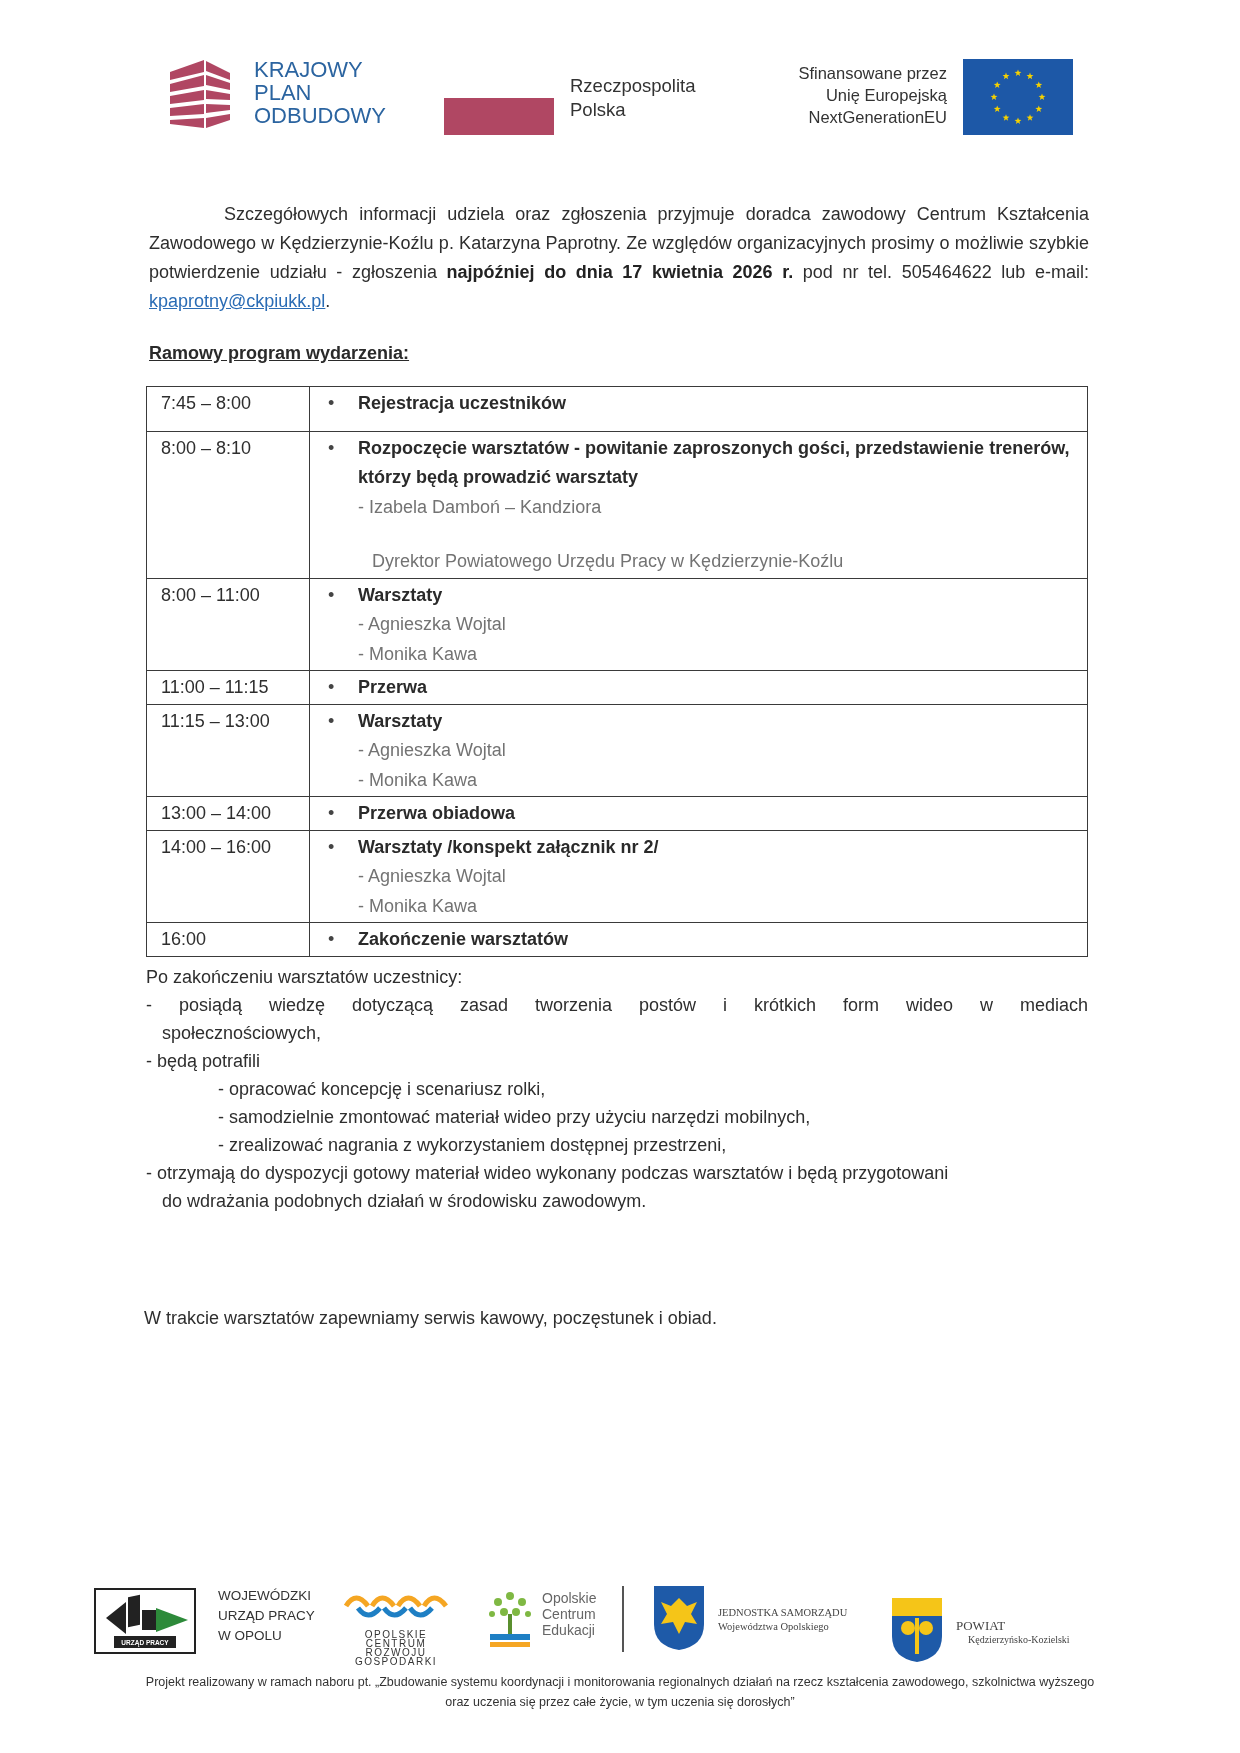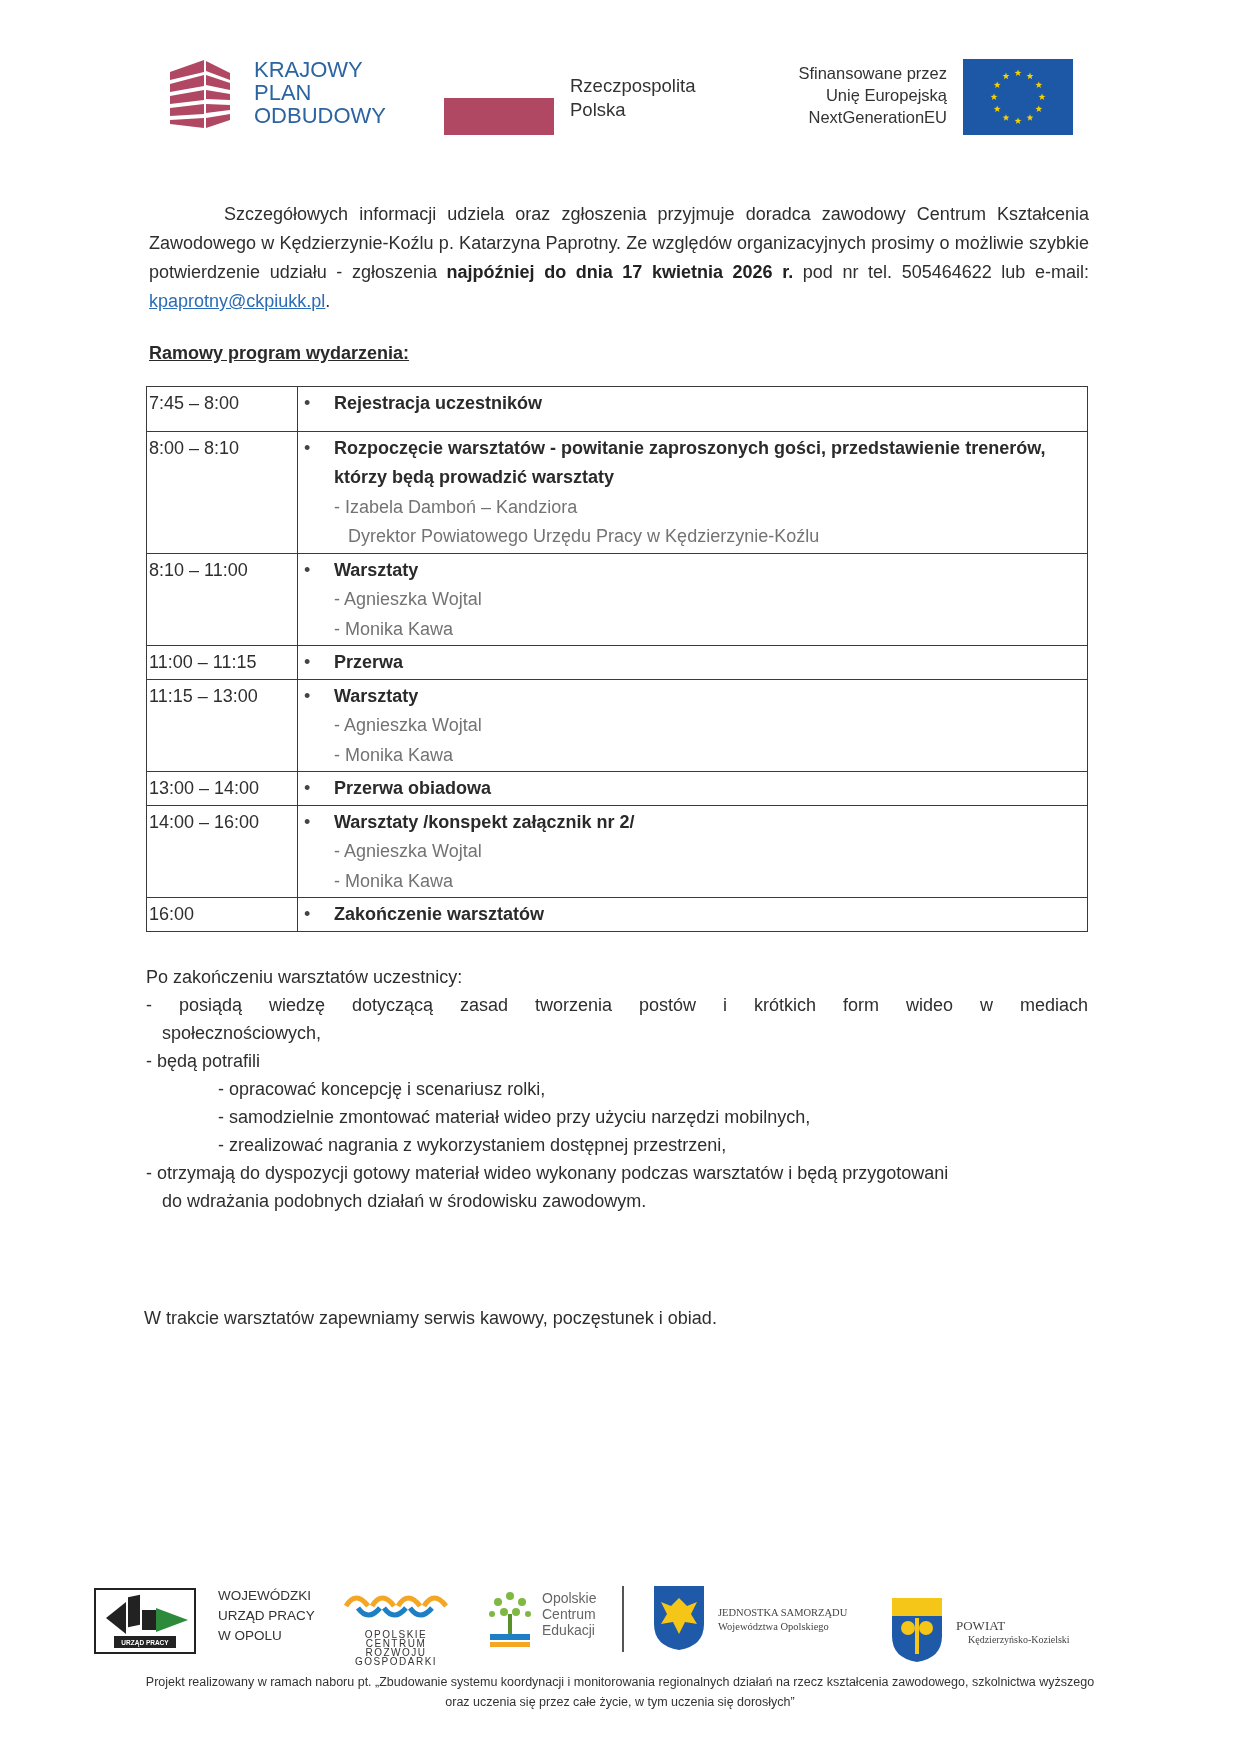--- a/index.html
+++ b/index.html
@@ -17,27 +17,27 @@
 
   
   .para { left: 149px; width: 940px; font-family: "Liberation Sans", sans-serif; font-size: 18px; line-height: 29px; color: #2e2e2e; text-align: justify; }
   .intro { top: 200px; text-indent: 75px; }
   .intro b { font-weight: bold; color: #222; }
   .intro a { color: #2a6cb5; text-decoration: underline; }
   .section-title { left: 149px; top: 343px; font-size: 18px; font-weight: bold; text-decoration: underline; color: #2a2a2a; }
 
   
   table.sched { position: absolute; left: 146px; top: 386px; width: 942px; border-collapse: collapse; font-size: 18px; line-height: 29.5px; }
-  table.sched td { border: 1.5px solid #3a3a3a; vertical-align: top; padding: 2px 12px 1px 2px; }
+  table.sched td { border: 1.5px solid #3a3a3a; vertical-align: top; padding: 2px 12px 1px 14px; }
   table.sched td.time { width: 136px; color: #2e2e2e; }
   .row-content { position: relative; padding-left: 34px; }
   .bullet { position: absolute; left: 4px; top: 0; color: #444; font-size: 18px; }
   .title { font-weight: bold; color: #2a2a2a; }
   .sub { color: #737373; }
-  .sub.indent { padding-left: 14px; }
+  .sub.indent { padding-left: 14px; margin-top: 25px; }
 
   
   .outcomes { left: 146px; top: 963px; width: 942px; font-size: 18px; line-height: 28px; color: #2e2e2e; }
   .outcomes .l { white-space: nowrap; }
   .outcomes .j { text-align: justify; text-align-last: justify; }
   .outcomes .ind1 { padding-left: 16px; }
   .outcomes .ind2 { padding-left: 72px; }
   .service { left: 144px; top: 1308px; font-size: 18px; color: #2e2e2e; }
 
   
@@ -122,21 +122,21 @@
         <td>
           <div class="row-content">
             <span class="bullet">•</span>
             <div class="title">Rozpoczęcie warsztatów - powitanie zaproszonych gości, przedstawienie trenerów, którzy będą prowadzić warsztaty</div>
             <div class="sub">- Izabela Damboń – Kandziora</div>
             <div class="sub indent">Dyrektor Powiatowego Urzędu Pracy w Kędzierzynie-Koźlu</div>
           </div>
         </td>
       </tr>
       <tr>
-        <td class="time">8:10 – 11:00</td>
+        <td class="time">8:00 – 11:00</td>
         <td>
           <div class="row-content">
             <span class="bullet">•</span>
             <div class="title">Warsztaty</div>
             <div class="sub">- Agnieszka Wojtal</div>
             <div class="sub">- Monika Kawa</div>
           </div>
         </td>
       </tr>
       <tr>

